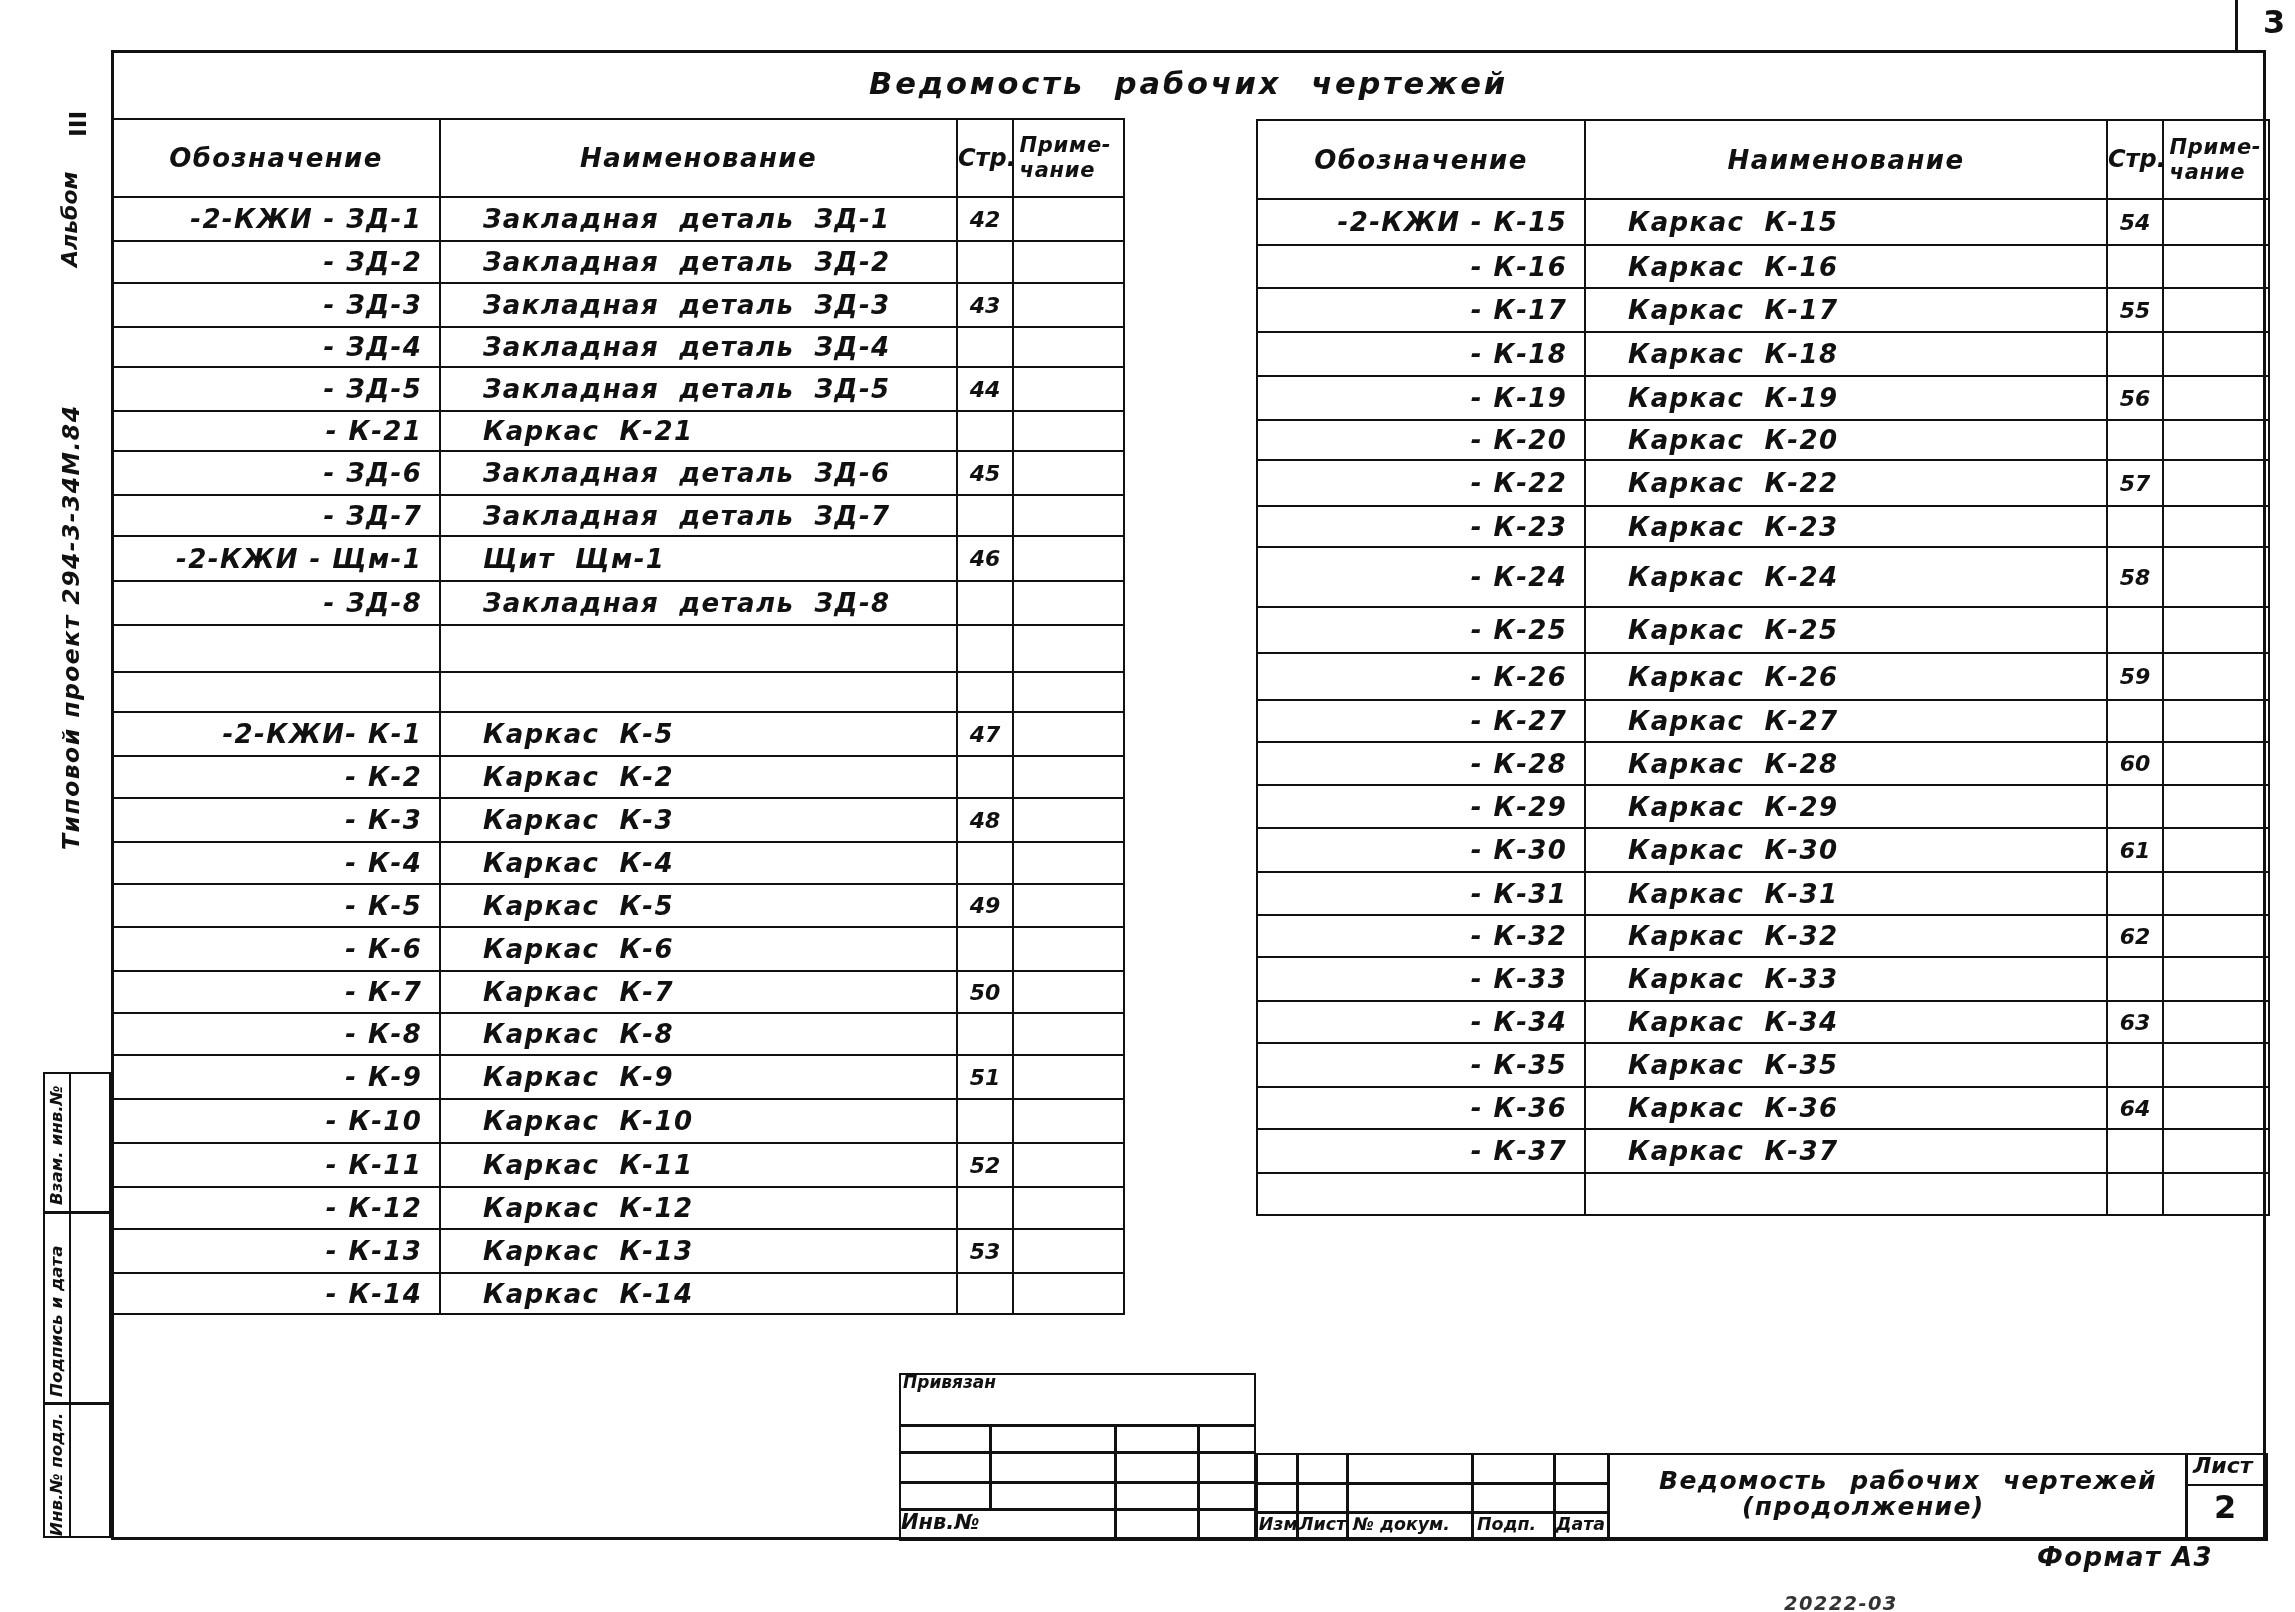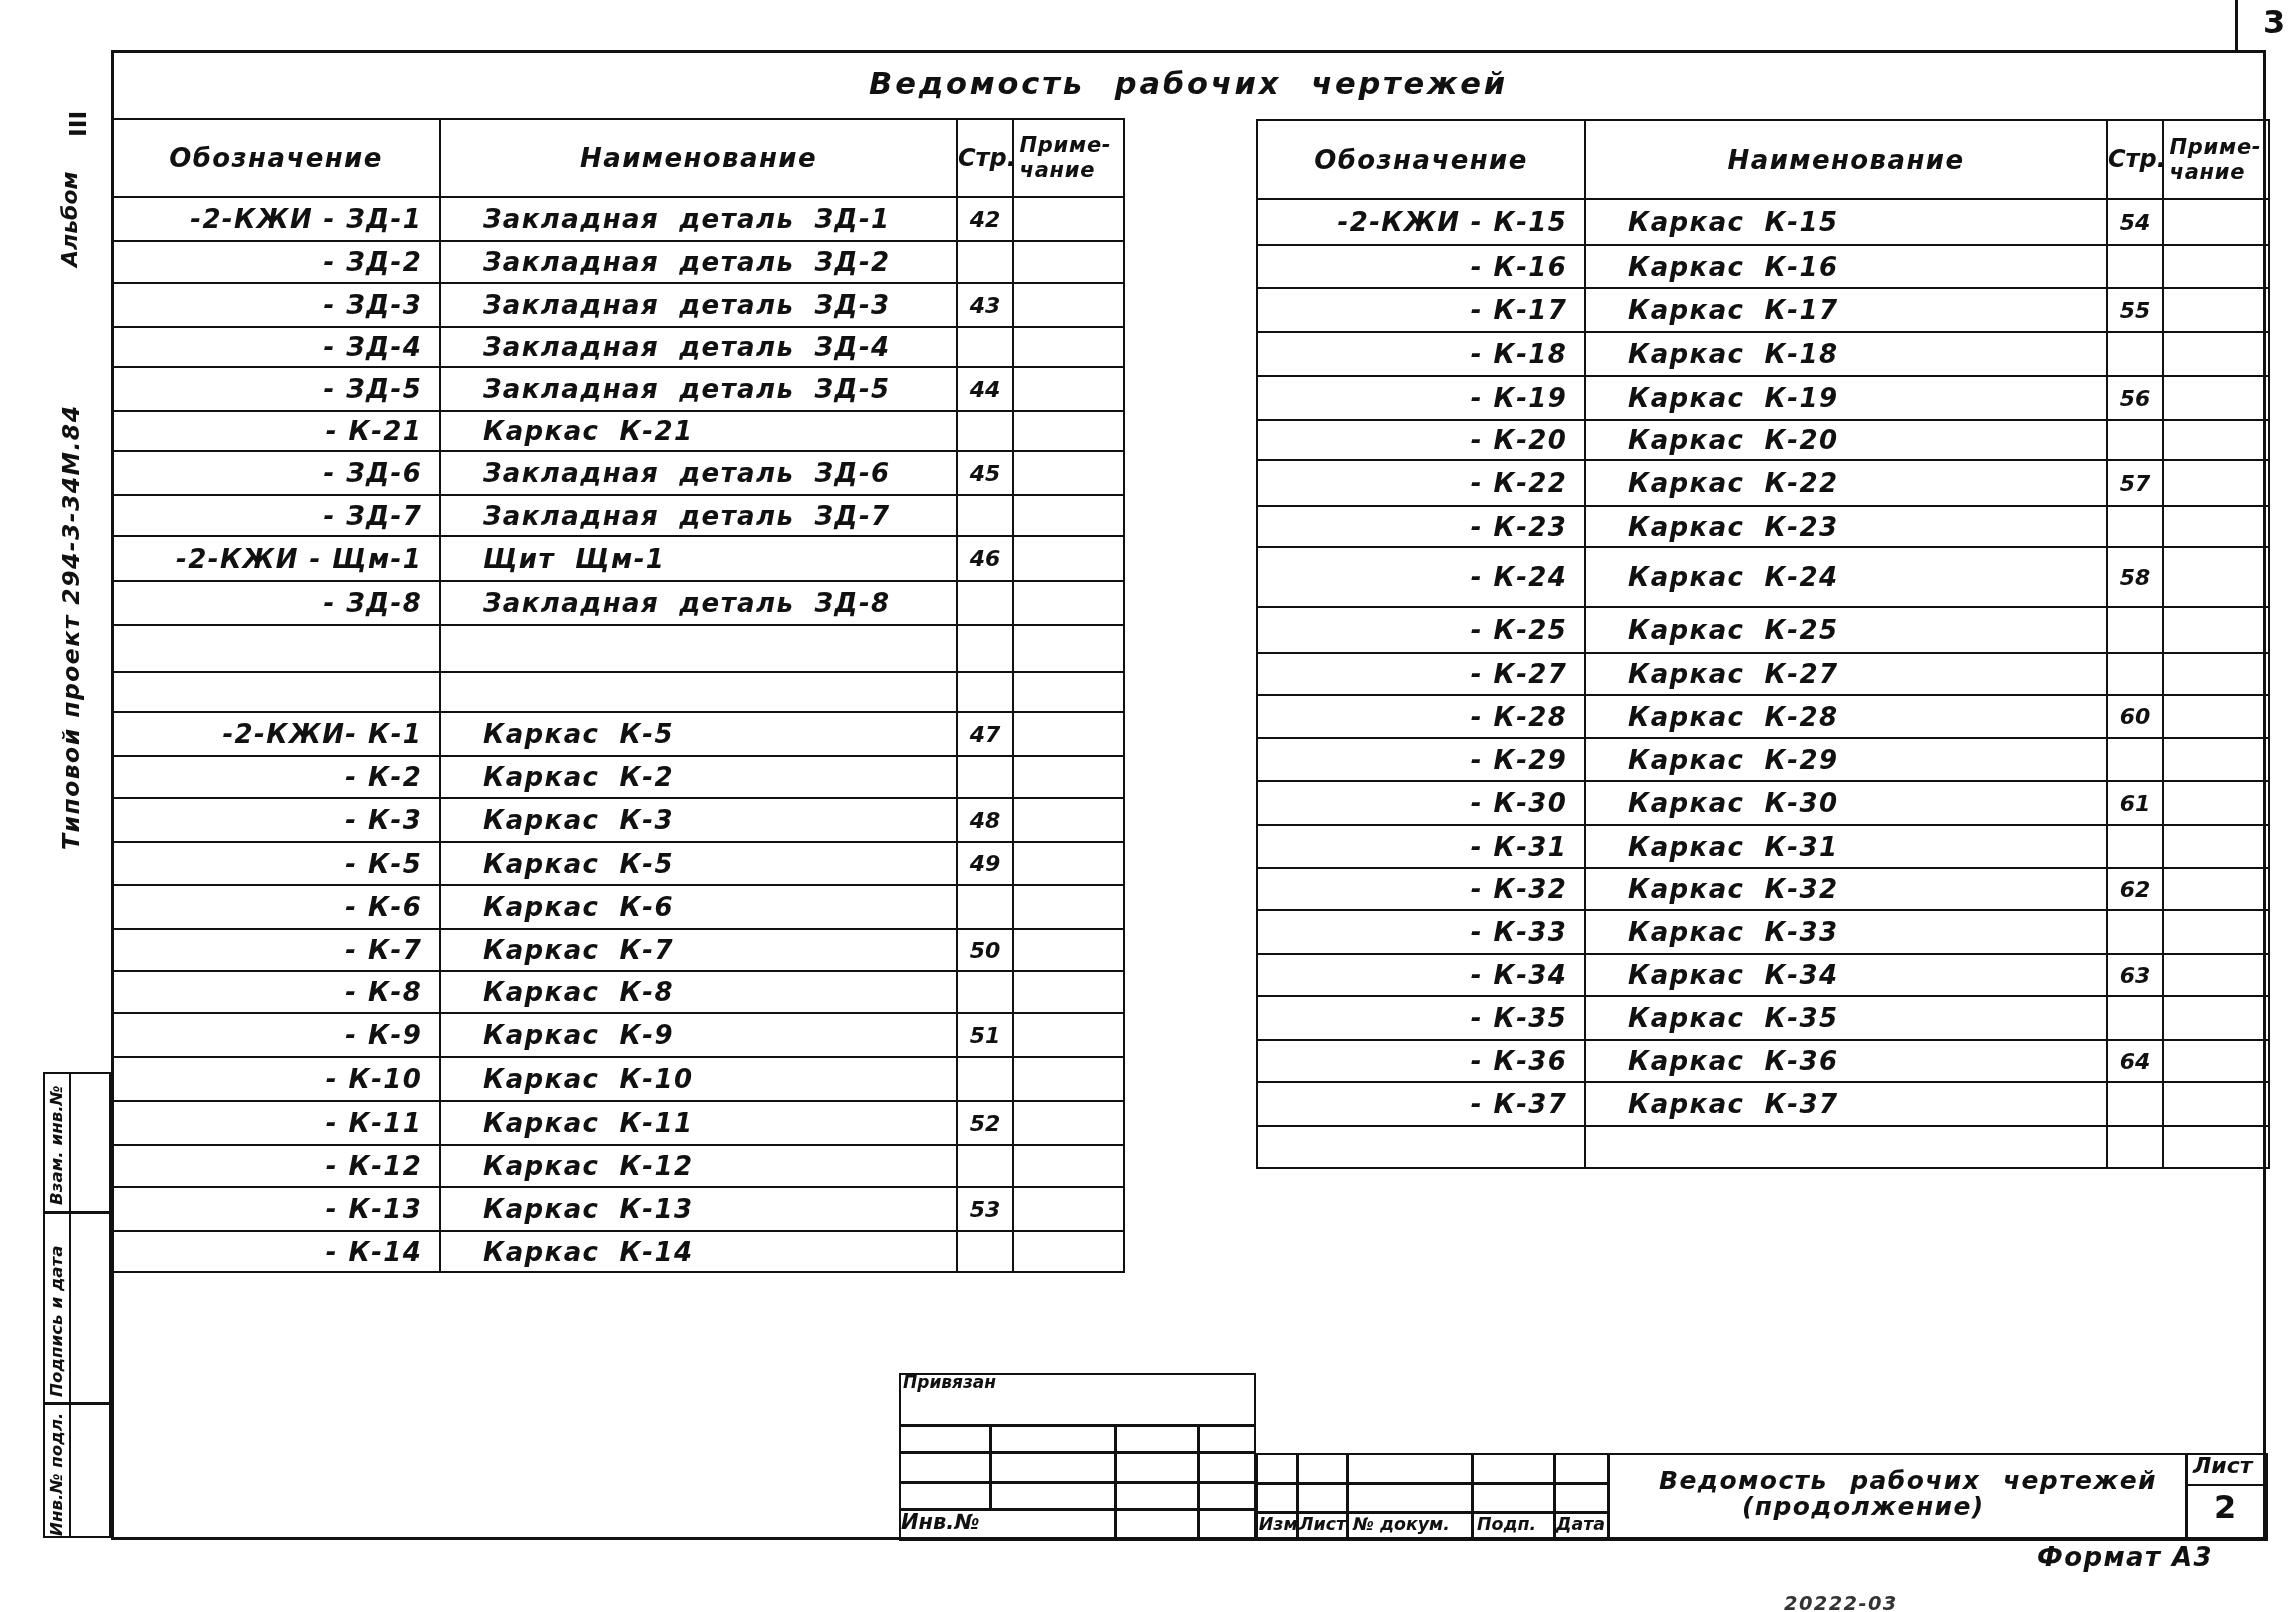--- a/index.html
+++ b/index.html
@@ -163,20 +163,26 @@
       <tr style="height: 42px;">
         <td class="code">- К-2</td>
         <td class="name">Каркас  К-2</td>
         <td class="page"></td>
         <td class="note"></td>
       </tr>
       <tr style="height: 44px;">
         <td class="code">- К-3</td>
         <td class="name">Каркас  К-3</td>
         <td class="page">48</td>
+        <td class="note"></td>
+      </tr>
+      <tr style="height: 42px;">
+        <td class="code">- К-4</td>
+        <td class="name">Каркас  К-4</td>
+        <td class="page"></td>
         <td class="note"></td>
       </tr>
       <tr style="height: 43px;">
         <td class="code">- К-5</td>
         <td class="name">Каркас  К-5</td>
         <td class="page">49</td>
         <td class="note"></td>
       </tr>
       <tr style="height: 44px;">
         <td class="code">- К-6</td>
@@ -305,20 +311,26 @@
         <td class="name">Каркас  К-24</td>
         <td class="page">58</td>
         <td class="note"></td>
       </tr>
       <tr style="height: 46px;">
         <td class="code">- К-25</td>
         <td class="name">Каркас  К-25</td>
         <td class="page"></td>
         <td class="note"></td>
       </tr>
+      <tr style="height: 47px;">
+        <td class="code">- К-26</td>
+        <td class="name">Каркас  К-26</td>
+        <td class="page">59</td>
+        <td class="note"></td>
+      </tr>
       <tr style="height: 42px;">
         <td class="code">- К-27</td>
         <td class="name">Каркас  К-27</td>
         <td class="page"></td>
         <td class="note"></td>
       </tr>
       <tr style="height: 43px;">
         <td class="code">- К-28</td>
         <td class="name">Каркас  К-28</td>
         <td class="page">60</td>

